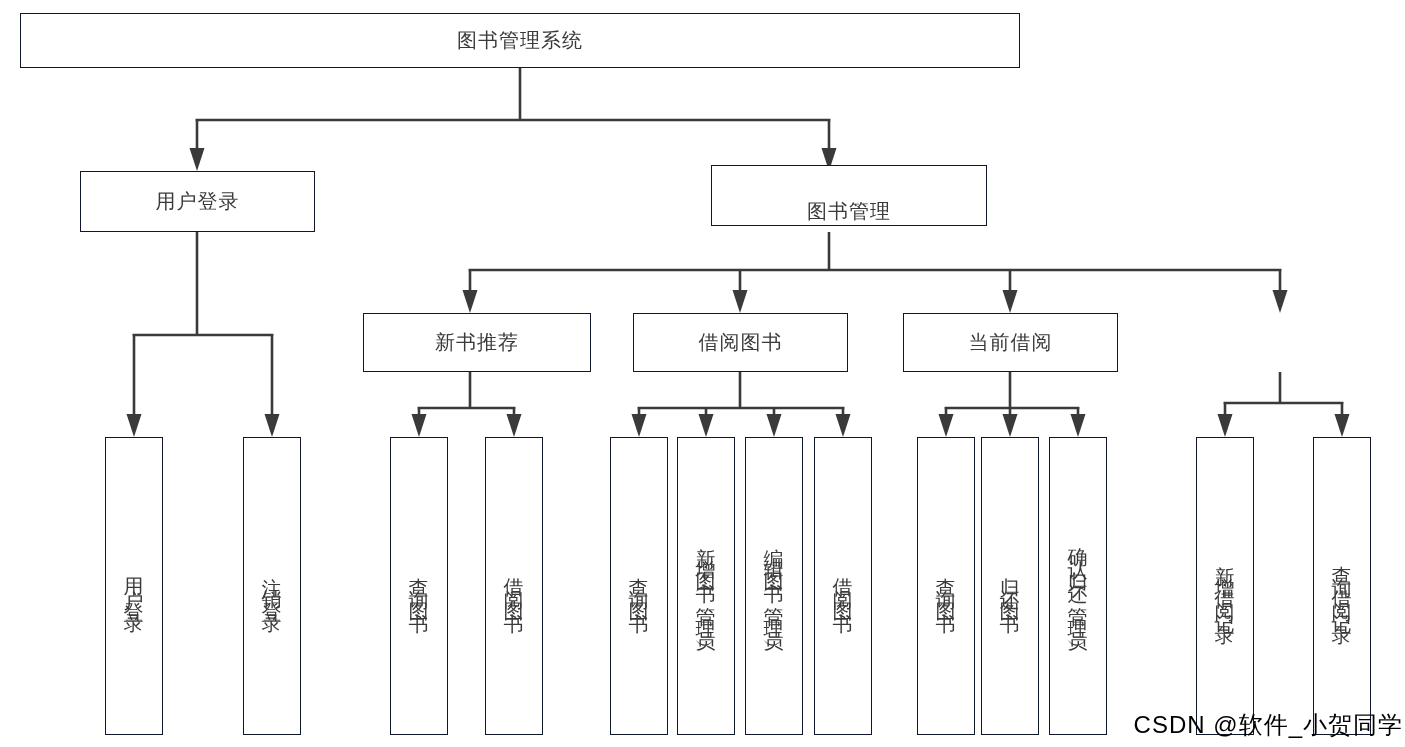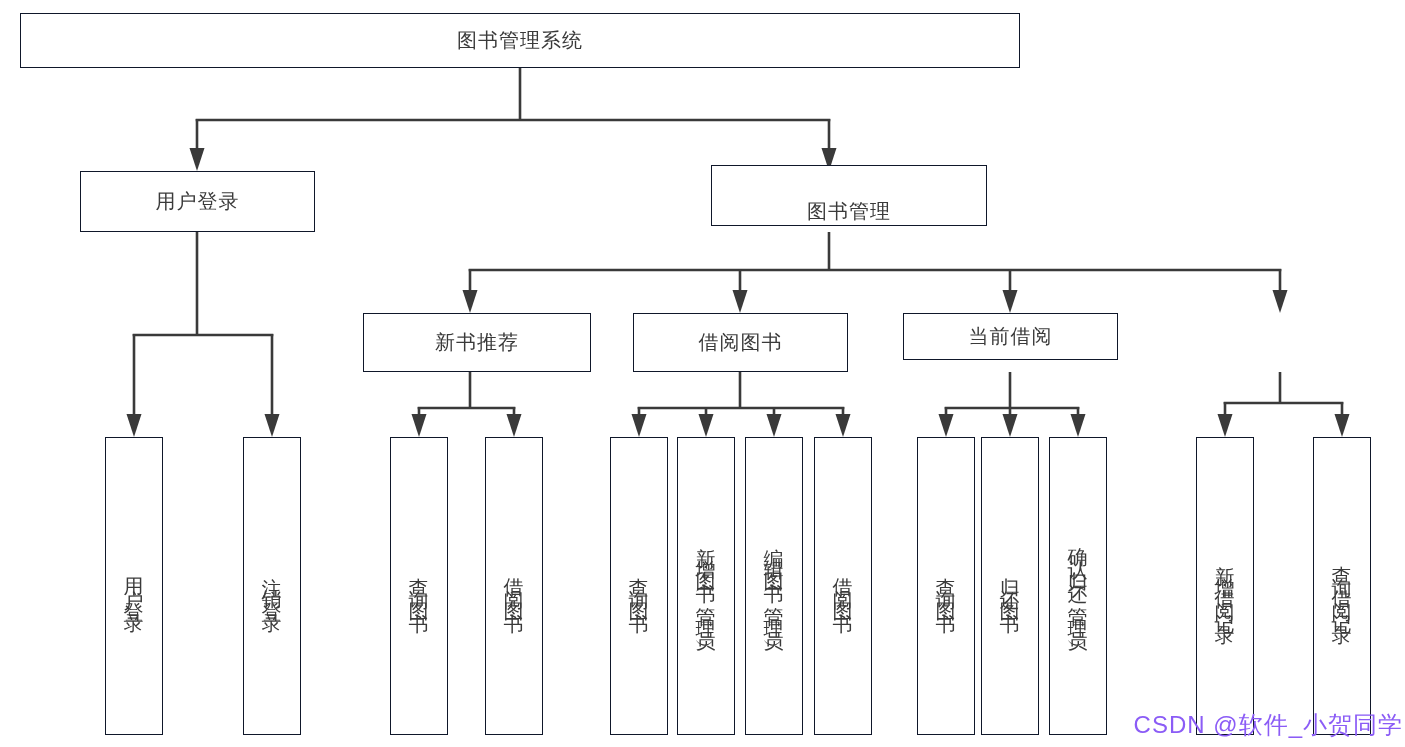--- a/index.html
+++ b/index.html
@@ -42,21 +42,21 @@
     font-size: 20px;
     line-height: 1;
     letter-spacing: 12px;
     white-space: nowrap;
   }
   .watermark {
     position: absolute;
     right: 2px;
     bottom: 6px;
     font-size: 24px;
-    color: #8b5cf6;
+    color: #000000;
     letter-spacing: 1px;
     white-space: nowrap;
   }
 </style>
 </head>
 <body>
 
 <div class="stage">
 
   <svg class="connectors" viewBox="0 0 1405 747" xmlns="http://www.w3.org/2000/svg" fill="none" stroke="#3a3a3a" stroke-width="2.6">
@@ -145,21 +145,21 @@
   <div class="node hbox" style="left:711px; top:165px; width:276px; height:61px;align-items:flex-end;">
     <span>图书管理</span>
   </div>
 
   <div class="node hbox" style="left:363px; top:313px; width:228px; height:59px;">
     <span>新书推荐</span>
   </div>
   <div class="node hbox" style="left:633px; top:313px; width:215px; height:59px;">
     <span>借阅图书</span>
   </div>
-  <div class="node hbox" style="left:903px; top:313px; width:215px; height:47px;">
+  <div class="node hbox" style="left:903px; top:313px; width:215px; height:59px;">
     <span>当前借阅</span>
   </div>
 
   <div class="node vbox" style="left:105px; top:437px; width:58px; height:298px;">
     <span class="vtext">用户登录</span>
   </div>
   <div class="node vbox" style="left:243px; top:437px; width:58px; height:298px;">
     <span class="vtext">注销登录</span>
   </div>
 

